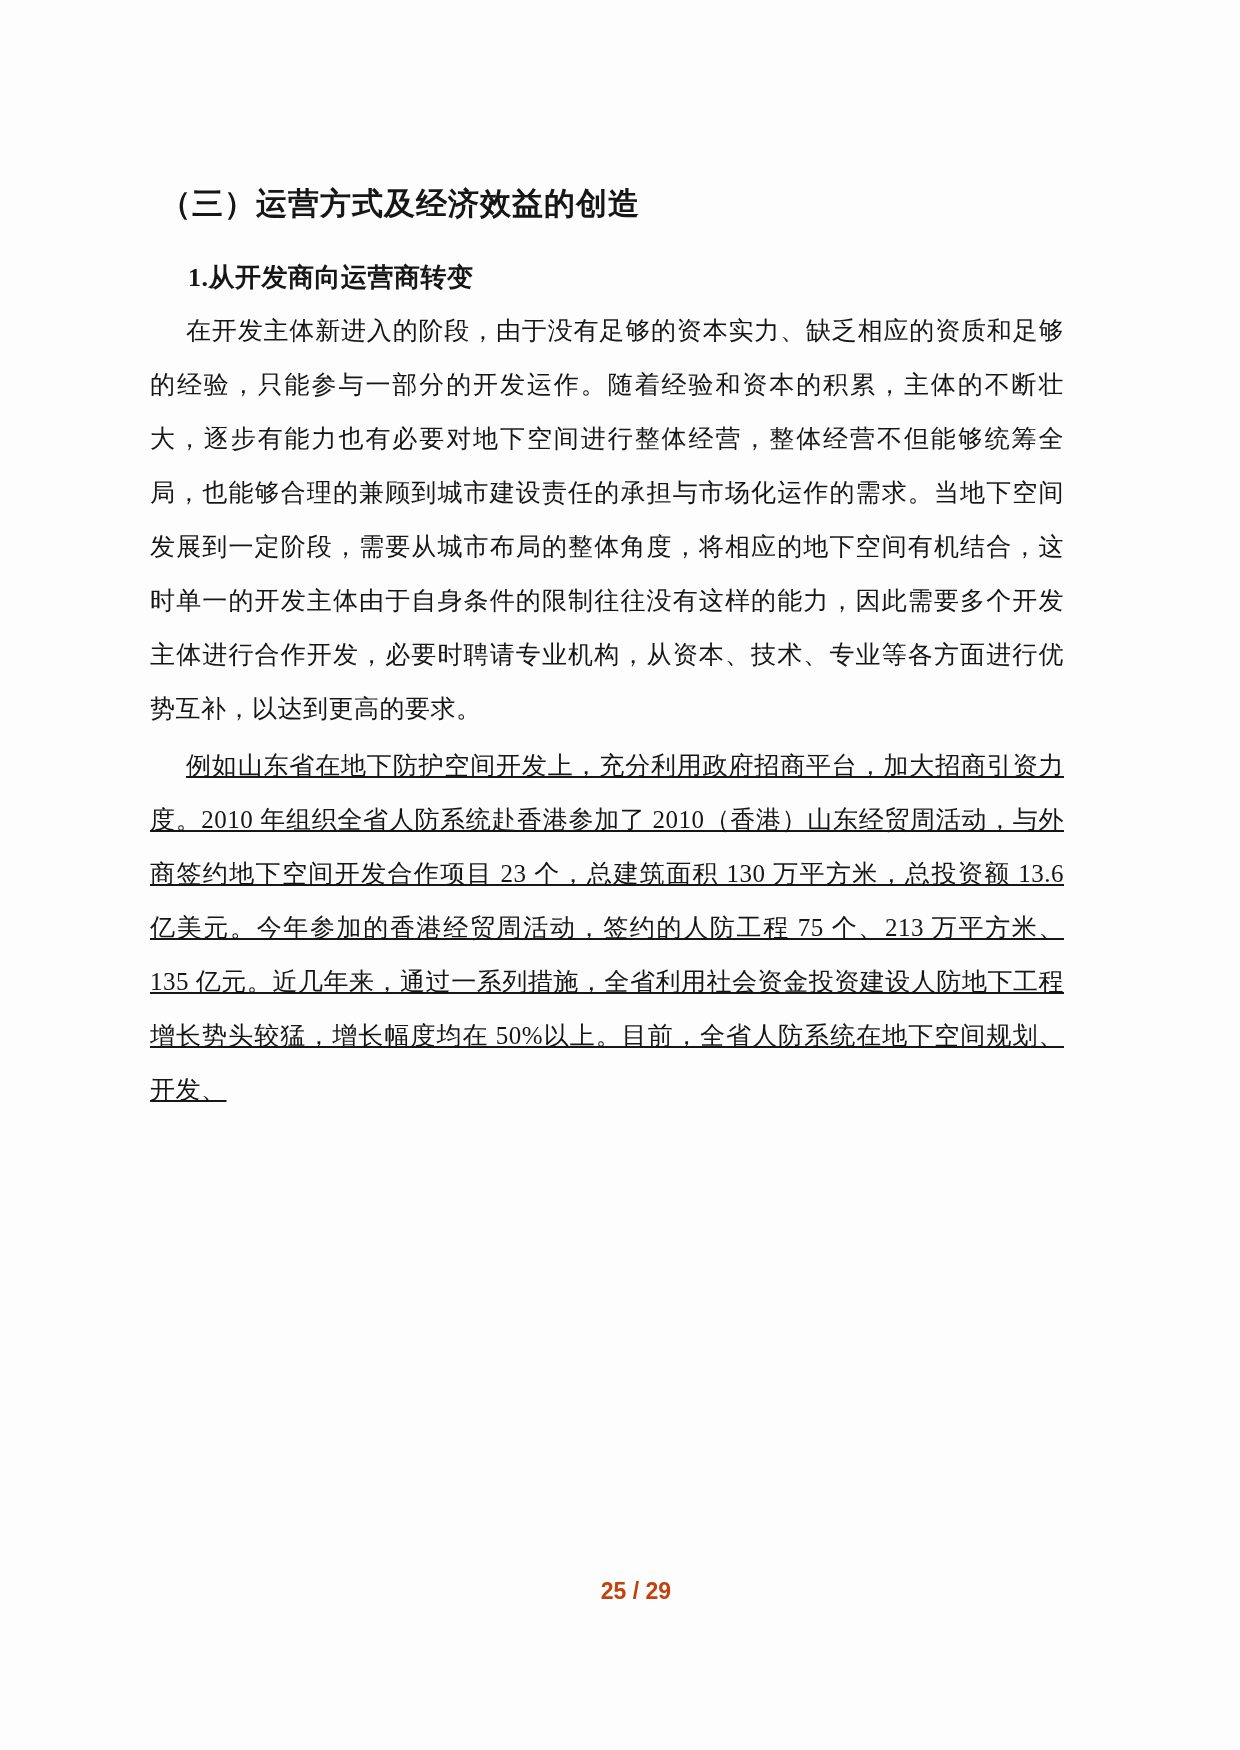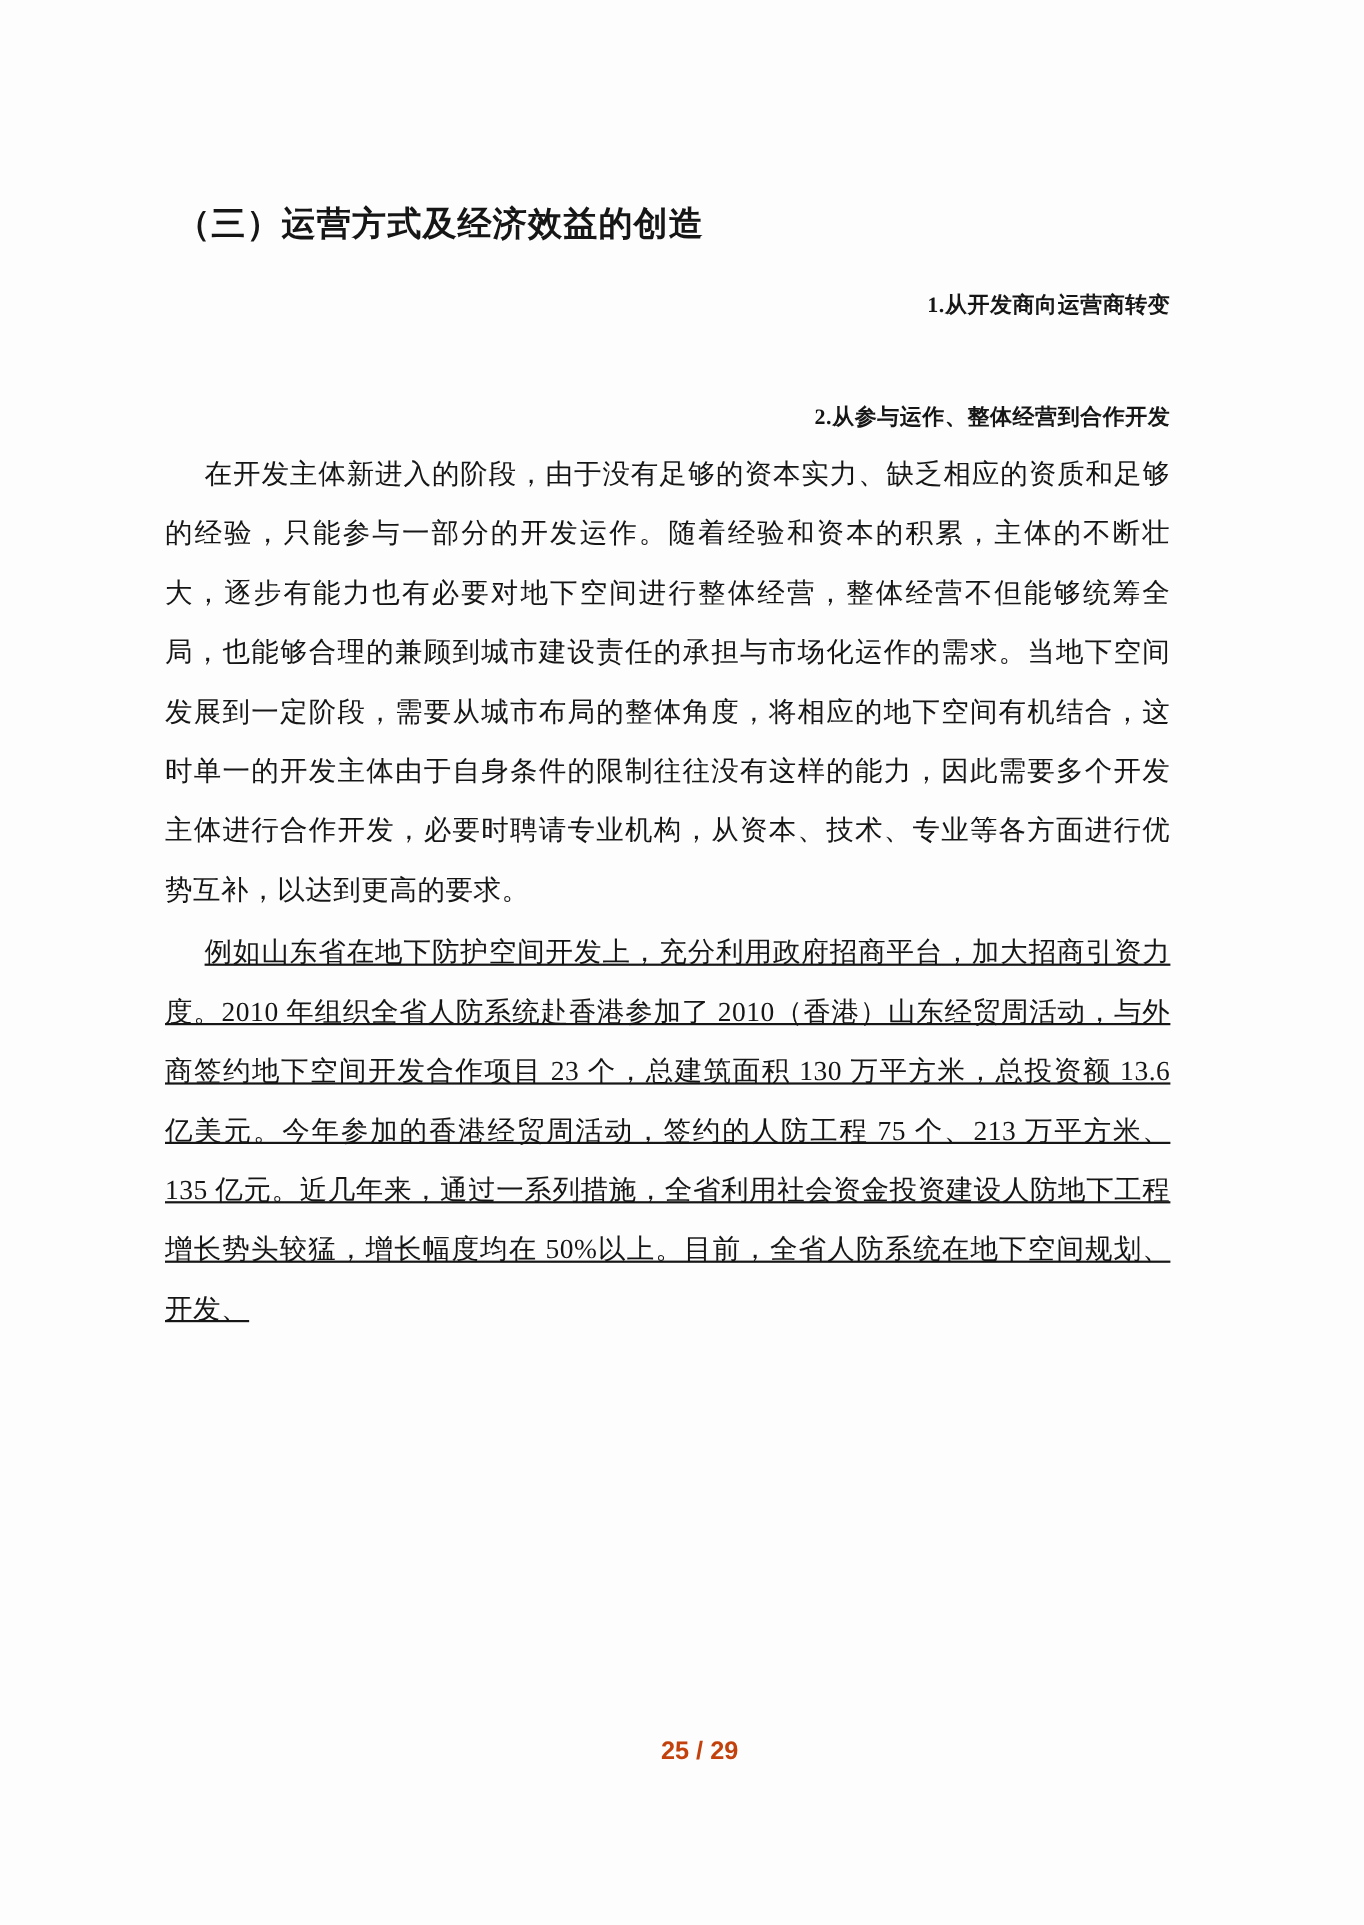--- a/index.html
+++ b/index.html
@@ -24,26 +24,25 @@
     width: 914px;
   }
   .section-heading {
     font-size: 31px;
     line-height: 36px;
     font-weight: 700;
     margin: 0 0 0 10px;
     letter-spacing: 1px;
   }
   .sub-heading {
-    font-size: 20px;
+    font-size: 26px;
     line-height: 32px;
     font-weight: 700;
     margin: 40px 0 0 38px;
     letter-spacing: 0.5px;
-    text-align: right;
   }
   .sub-heading.second {
     margin-top: 69px;
   }
   .para {
     font-size: 25px;
     line-height: 54px;
     text-align: justify;
     text-justify: inter-ideograph;
     text-indent: 36px;
@@ -67,21 +66,20 @@
 </head>
 <body>
 
 <div class="page">
   <div class="content">
     <div class="section-heading">（三）运营方式及经济效益的创造</div>
 
     <div class="sub-heading">1.从开发商向运营商转变</div>
 
 
-    <div class="sub-heading second">2.从参与运作、整体经营到合作开发</div>
 
     <p class="para p2">在开发主体新进入的阶段，由于没有足够的资本实力、缺乏相应的资质和足够的经验，只能参与一部分的开发运作。随着经验和资本的积累，主体的不断壮大，逐步有能力也有必要对地下空间进行整体经营，整体经营不但能够统筹全局，也能够合理的兼顾到城市建设责任的承担与市场化运作的需求。当地下空间发展到一定阶段，需要从城市布局的整体角度，将相应的地下空间有机结合，这时单一的开发主体由于自身条件的限制往往没有这样的能力，因此需要多个开发主体进行合作开发，必要时聘请专业机构，从资本、技术、专业等各方面进行优势互补，以达到更高的要求。</p>
 
     <p class="para p3">例如山东省在地下防护空间开发上，充分利用政府招商平台，加大招商引资力度。2010 年组织全省人防系统赴香港参加了 2010（香港）山东经贸周活动，与外商签约地下空间开发合作项目 23 个，总建筑面积 130 万平方米，总投资额 13.6 亿美元。今年参加的香港经贸周活动，签约的人防工程 75 个、213 万平方米、135 亿元。近几年来，通过一系列措施，全省利用社会资金投资建设人防地下工程增长势头较猛，增长幅度均在 50%以上。目前，全省人防系统在地下空间规划、开发、</p>
   </div>
 
   <div class="page-footer">25 / 29</div>
 </div>
 
 </body></html>

